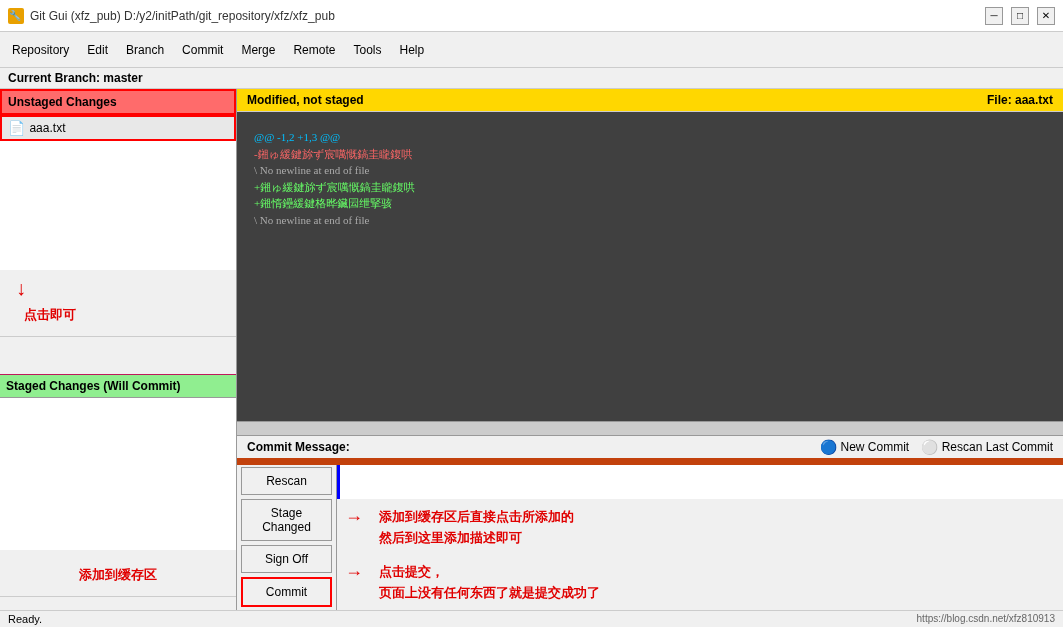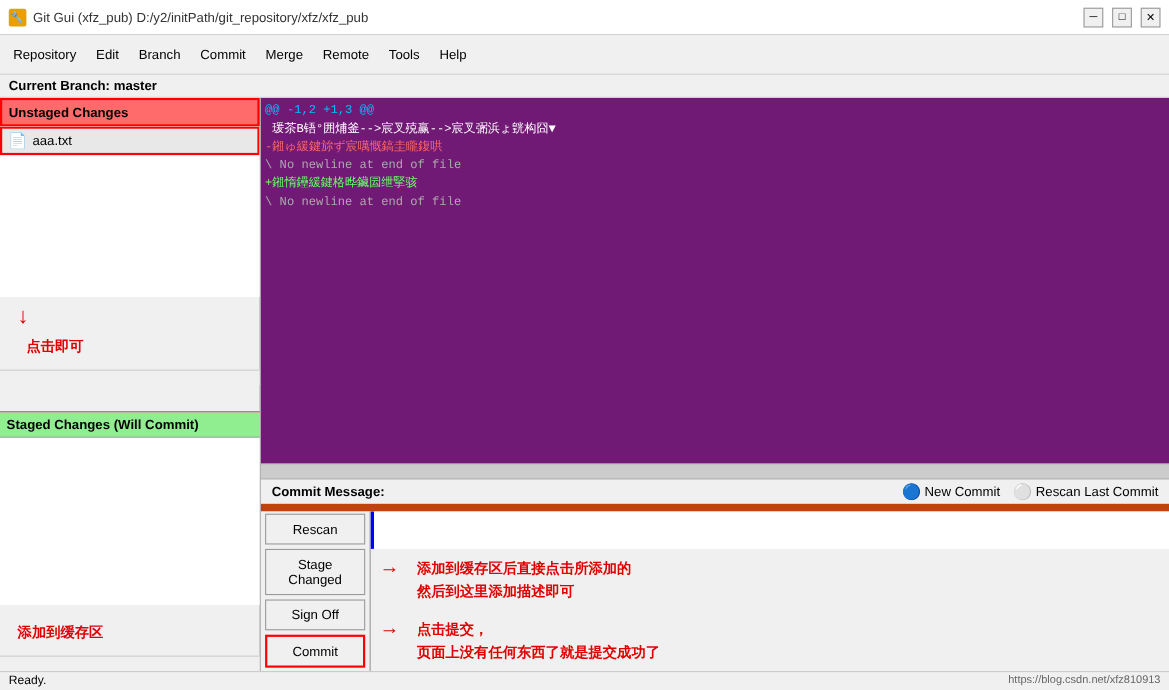--- a/index.html
+++ b/index.html
@@ -153,25 +153,25 @@
       padding: 4px 10px;
       font-size: 12px;
       font-weight: bold;
       display: flex;
       justify-content: space-between;
       border-bottom: 1px solid #ccc;
     }
     
     .diff-area {
       flex: 1;
-      background: #701a75;
+      background: #404040;
       color: #fff;
-      font-family: Liberation Mono, monospace;
+      font-family: Liberation Serif, serif;
       font-size: 11px;
-      padding: 4px;
+      padding: 17px;
       overflow: auto;
       position: relative;
     }
     .diff-line { line-height: 1.5; white-space: pre; }
     .diff-line.header { color: #00bfff; }
     .diff-line.context { color: #fff; }
     .diff-line.removed { color: #ff6666; }
     .diff-line.added { color: #66ff66; }
     .diff-line.no-newline { color: #aaa; }
     .diff-scrollbar-h {
@@ -343,36 +343,40 @@
       </div>
       <div class="split-h-scroll"></div>
     </div>
 
     <div class="panel-section-staged" style="border-top:1px solid #be185d;">
       <div class="panel-header staged-header">
         <span>Staged Changes (Will Commit)</span>
       </div>
       <div class="staged-list" style="flex:1;background:#fff;overflow-y:auto;">
       </div>
-      <div style="padding:8px 8px 4px 8px;">
+      <div style="padding:8px 8px 4px 8px;text-align:center;">
         <div class="annotation-text">添加到缓存区</div>
       </div>
       <div class="split-h-scroll"></div>
     </div>
 
   </div>
 
   <div class="right-panel">
 
+    <div class="diff-header">
+      <span>Modified, not staged</span>
+      <span>File:  aaa.txt</span>
+    </div>
 
     <div class="diff-area">
       <div class="diff-line header">@@ -1,2 +1,3 @@</div>
-      <div class="diff-line context"> 瑗茶В铻°囲烳釜--&gt;宸叉殑赢--&gt;宸叉弻浜ょ皝构囧▼</div>
       <div class="diff-line removed">-鎺ゅ緩鍵旀ず宸噧慨鎬圭矓鍑哄</div>
       <div class="diff-line no-newline">\ No newline at end of file</div>
+      <div class="diff-line added">+鎺ゅ緩鍵旀ず宸噧慨鎬圭矓鍑哄</div>
       <div class="diff-line added">+鎺惰鑸緩鍵格晔鑶囩绁掔骇</div>
       <div class="diff-line no-newline">\ No newline at end of file</div>
     </div>
 
     <div class="diff-scrollbar-h"></div>
 
     <div class="commit-area">
 
       <div class="commit-message-header">
         <span class="commit-message-label">Commit Message:</span>

